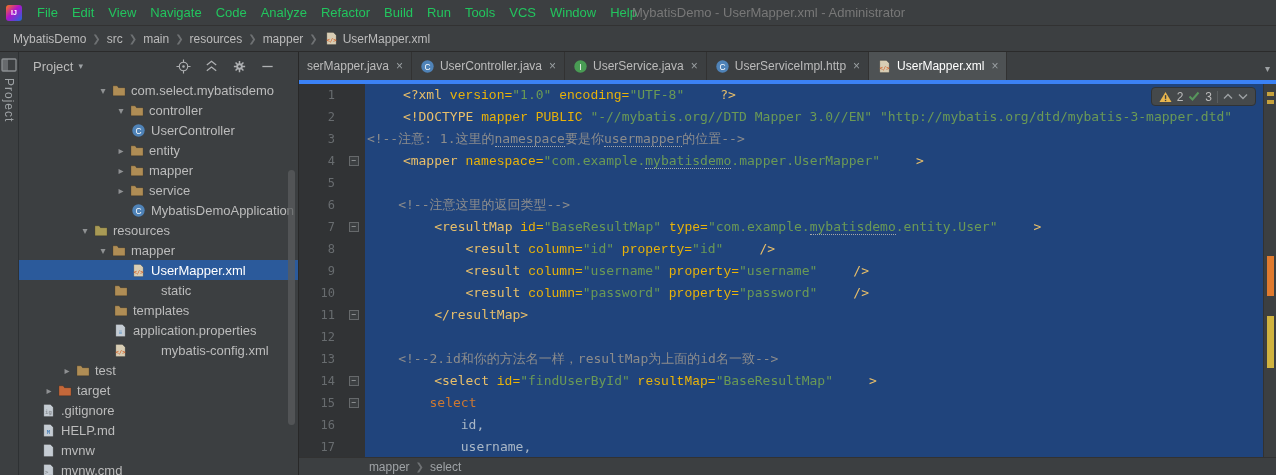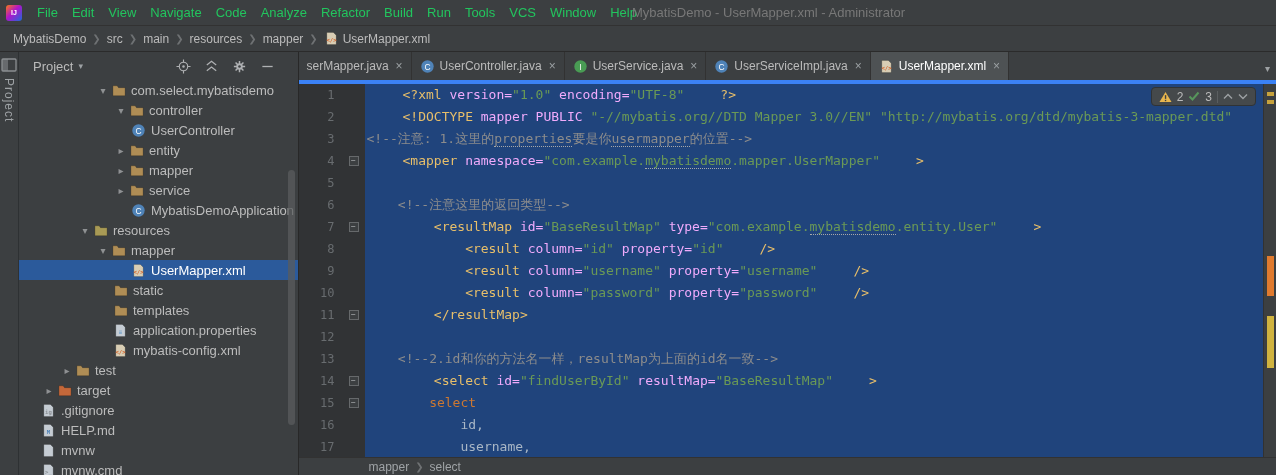--- a/index.html
+++ b/index.html
@@ -68,21 +68,21 @@
   .code-row { height:22px; display:flex; }
   .gutter { flex:0 0 46px; background:#313335; color:#686c6f; text-align:right;
             padding-right:10px; font:12px/22px "DejaVu Sans Mono", monospace; }
   .foldcol { flex:0 0 20px; background:#313335; position:relative; }
   .foldbox { position:absolute; left:4px; top:6px; width:10px; height:10px;
              border:1px solid #66696b; background:#3c3f41; color:#a9adaf;
              font:8px/8px "DejaVu Sans Mono", monospace; text-align:center; }
   .cline { flex:1; background:#20447c; white-space:pre; overflow:hidden;
            font:13px/22px "DejaVu Sans Mono", monospace; padding-left:2px; }
   .tk-tag  { color:#e8bf6a;margin-left:36px; }
-  .tk-attr { color:#f0abfc; }
+  .tk-attr { color:#eab308;font-family:Liberation Mono, monospace; }
   .tk-str  { color:#6a9956; }
   .tk-stru { color:#6a9956; border-bottom:1px dotted #a8a8a8; }
   .tk-com  { color:#8c8c8c; }
   .tk-comu { color:#8c8c8c; border-bottom:1px dotted #a8a8a8; }
   .tk-kw   { color:#cc7832; }
   .tk-pln  { color:#a9b7c6; }
 
   .inspections { position:absolute; top:3px; right:20px; height:19px; background:#45494b;
                  border:1px solid #303335; border-radius:4px; display:flex; align-items:center;
                  gap:5px; padding:0 7px; font-size:12px; color:#bbbbbb; z-index:5; }
@@ -289,21 +289,21 @@
         </div>
         <div class="tree-row selected" style="padding-left: 112px;">
           <span class="ticon">
             <svg width="15" height="15" viewBox="0 0 16 16">
               <path d="M3 1.5h7l3 3v10H3z" fill="#d8cdb4" stroke="rgba(0,0,0,.3)" stroke-width=".6"></path>
               <text x="8" y="11.5" font-size="6" font-weight="bold" fill="#d2622a" text-anchor="middle" font-family="monospace">&lt;/&gt;</text>
             </svg>
           </span>
           <span class="tlabel">UserMapper.xml</span>
         </div>
-        <div class="tree-row" style="padding-left: 94px;">
+        <div class="tree-row" style="padding-left: 94px; gap: 28px;">
           <span class="ticon">
             <svg width="16" height="15" viewBox="0 0 16 16">
               <path d="M1.5 3h4.5l1.5 2h7v8.5h-13z" fill="#af8d55" stroke="rgba(0,0,0,.35)" stroke-width=".6"></path>
             </svg>
           </span>
           <span class="tlabel">static</span>
         </div>
         <div class="tree-row" style="padding-left: 94px;">
           <span class="ticon">
             <svg width="16" height="15" viewBox="0 0 16 16">
@@ -314,21 +314,21 @@
         </div>
         <div class="tree-row" style="padding-left: 94px;">
           <span class="ticon">
             <svg width="15" height="15" viewBox="0 0 16 16">
               <path d="M3 1.5h7l3 3v10H3z" fill="#c5ccd3" stroke="rgba(0,0,0,.3)" stroke-width=".6"></path>
               <text x="8" y="11.5" font-size="6" font-weight="bold" fill="#5a93c7" text-anchor="middle" font-family="monospace">≡</text>
             </svg>
           </span>
           <span class="tlabel">application.properties</span>
         </div>
-        <div class="tree-row" style="padding-left: 94px;">
+        <div class="tree-row" style="padding-left: 94px; gap: 28px;">
           <span class="ticon">
             <svg width="15" height="15" viewBox="0 0 16 16">
               <path d="M3 1.5h7l3 3v10H3z" fill="#d8cdb4" stroke="rgba(0,0,0,.3)" stroke-width=".6"></path>
               <text x="8" y="11.5" font-size="6" font-weight="bold" fill="#d2622a" text-anchor="middle" font-family="monospace">&lt;/&gt;</text>
             </svg>
           </span>
           <span class="tlabel">mybatis-config.xml</span>
         </div>
         <div class="tree-row" style="padding-left: 40px;">
           <span class="chev">▸</span>
@@ -413,21 +413,21 @@
           <span>UserService.java</span>
           <span class="close">×</span>
         </div>
         <div class="tab">
           <span class="tico">
             <svg width="15" height="15" viewBox="0 0 16 16">
               <circle cx="8" cy="8" r="6.6" fill="#4f83b8"></circle>
               <text x="8" y="11.2" font-size="9" fill="#fff" text-anchor="middle" font-family="sans-serif">C</text>
             </svg>
           </span>
-          <span>UserServiceImpl.java</span>
+          <span>UserServiceImpl.http</span>
           <span class="close">×</span>
         </div>
         <div class="tab active">
           <span class="tico">
             <svg width="15" height="15" viewBox="0 0 16 16">
               <path d="M3 1.5h7l3 3v10H3z" fill="#d8cdb4" stroke="rgba(0,0,0,.3)" stroke-width=".6"></path>
               <text x="8" y="11.5" font-size="6" font-weight="bold" fill="#d2622a" text-anchor="middle" font-family="monospace">&lt;/&gt;</text>
             </svg>
           </span>
           <span>UserMapper.xml</span>
@@ -444,21 +444,21 @@
             <span class="cline"><span class="tk-tag">&lt;?xml </span><span class="tk-attr">version=</span><span class="tk-str">"1.0"</span><span class="tk-attr"> encoding=</span><span class="tk-str">"UTF-8"</span><span class="tk-tag">?&gt;</span></span>
           </div>
           <div class="code-row">
             <span class="gutter">2</span>
             <span class="foldcol"></span>
             <span class="cline"><span class="tk-tag">&lt;!DOCTYPE </span><span class="tk-attr">mapper PUBLIC </span><span class="tk-str">"-//mybatis.org//DTD Mapper 3.0//EN" </span><span class="tk-str">"http://mybatis.org/dtd/mybatis-3-mapper.dtd"</span><span class="tk-tag">&gt;</span></span>
           </div>
           <div class="code-row">
             <span class="gutter">3</span>
             <span class="foldcol"></span>
-            <span class="cline"><span class="tk-com">&lt;!--注意: 1.这里的</span><span class="tk-comu">properties</span><span class="tk-com">要是你</span><span class="tk-comu">usermapper</span><span class="tk-com">的位置--&gt;</span></span>
+            <span class="cline"><span class="tk-com">&lt;!--注意: 1.这里的</span><span class="tk-comu">namespace</span><span class="tk-com">要是你</span><span class="tk-comu">usermapper</span><span class="tk-com">的位置--&gt;</span></span>
           </div>
           <div class="code-row">
             <span class="gutter">4</span>
             <span class="foldcol">
               <span class="foldbox">−</span>
             </span>
             <span class="cline"><span class="tk-tag">&lt;mapper </span><span class="tk-attr">namespace=</span><span class="tk-str">"com.example.</span><span class="tk-stru">mybatisdemo</span><span class="tk-str">.mapper.UserMapper"</span><span class="tk-tag">&gt;</span></span>
           </div>
           <div class="code-row">
             <span class="gutter">5</span>

